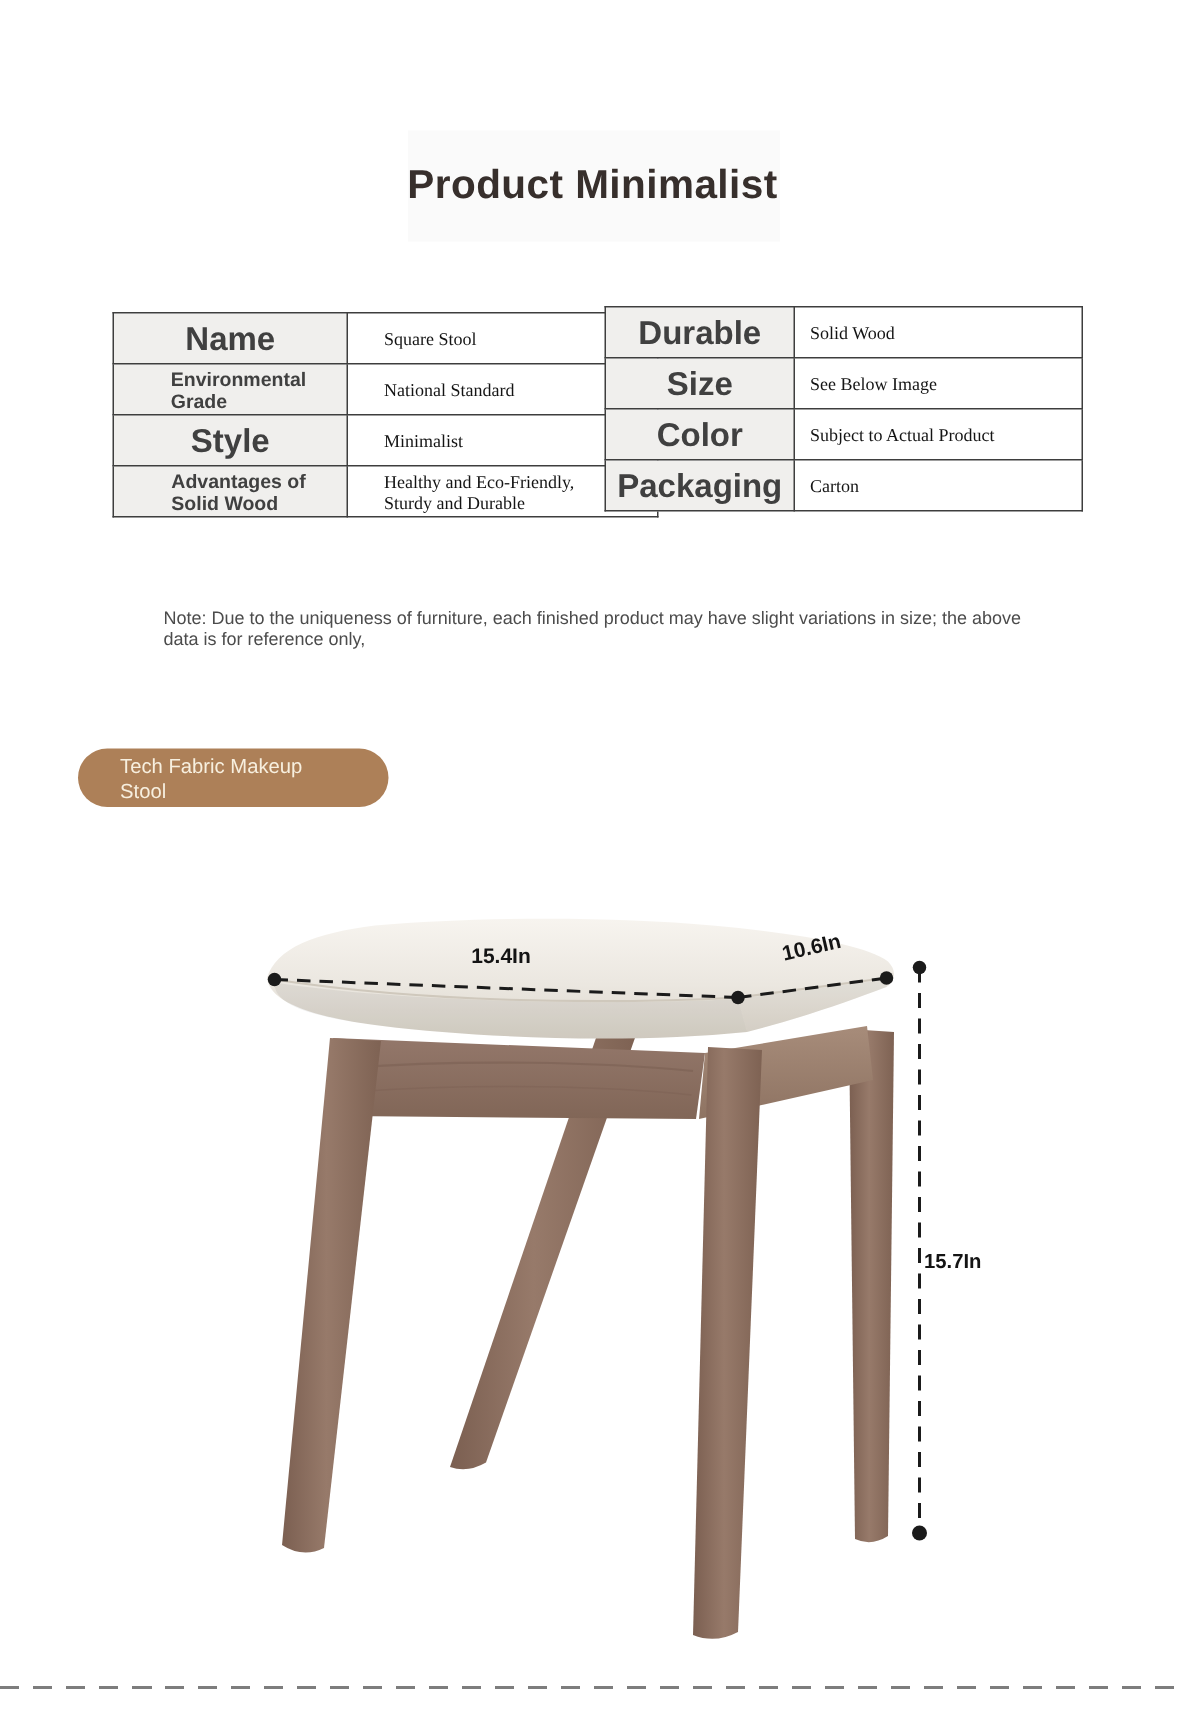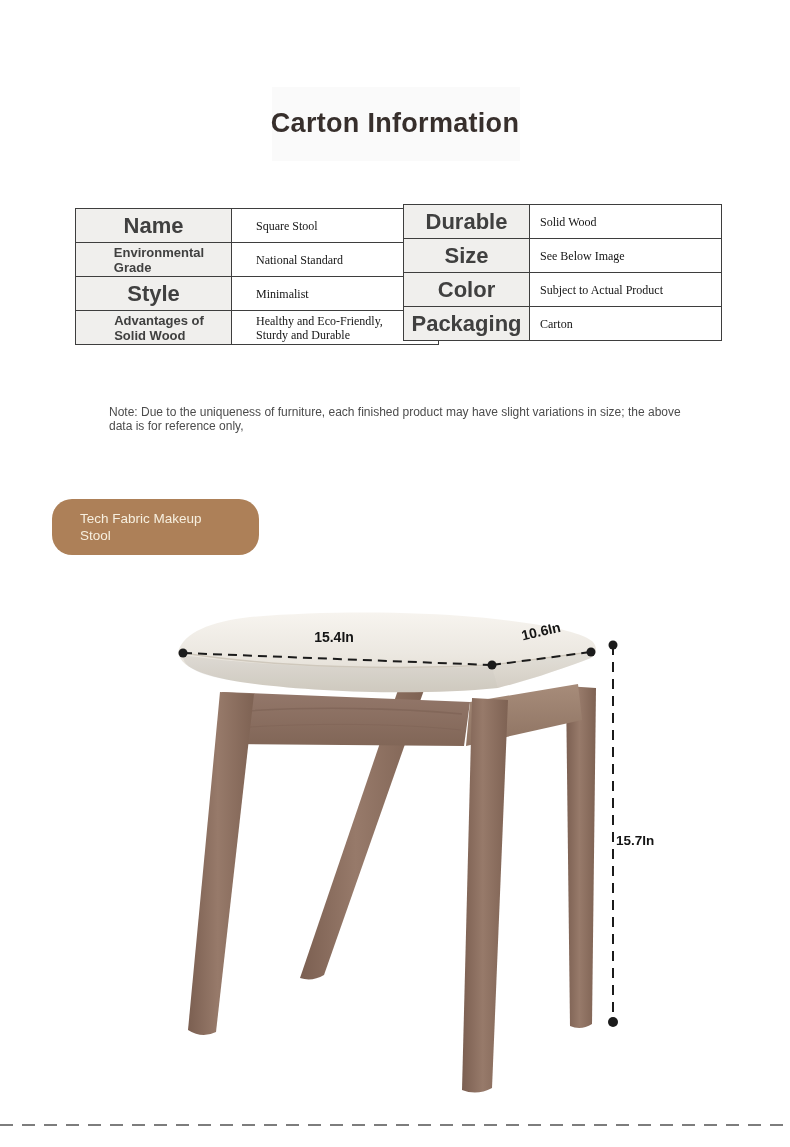--- a/index.html
+++ b/index.html
@@ -28,40 +28,40 @@
   .t-left .val{width:181px;padding-left:24px;}
   .t-right{left:403px;top:204px;}
   .t-right .lbl{width:123px;}
   .t-right .val{width:180px;padding-left:10px;}
   
   .note{position:absolute;left:95px;top:394px;color:#4c4c4c;font-size:12px;line-height:13.5px;}
   .note p{margin:12px;white-space:pre-line;}
   .note .p1{padding-left:2px;}
   
   .badge{
-    position:absolute;left:52px;top:499px;width:207px;height:56px;border-radius:20px;
+    position:absolute;left:52px;top:499px;width:207px;height:39px;border-radius:20px;
     display:flex;align-items:center;
   }
   .badge span{padding-left:28px;font-size:13.5px;line-height:17px;white-space:pre-line;color:#f7efdf;}
   
   .figure{position:absolute;left:170px;top:600px;width:500px;height:500px;}
   .figure svg text{font-family:"Liberation Sans",sans-serif;}
   
   .divider{
     position:absolute;left:0;top:1124px;width:790px;height:2px;
     background:repeating-linear-gradient(90deg,#7d7d7d 0,#7d7d7d 13px,transparent 13px,transparent 22px);
   }
 </style>
 </head>
 <body>
 
 <div class="page">
 
   <div class="title-bg"></div>
-  <h1 class="page-title">Carton Information</h1>
+  <h1 class="page-title">Product Minimalist</h1>
 
   <table class="spec-table t-left">
     <tbody>
       <tr>
         <td class="lbl big"><span class="inner">Name</span></td>
         <td class="val"><span>Square Stool</span></td>
       </tr>
       <tr>
         <td class="lbl small"><span class="inner">Environmental
 Grade</span></td>

